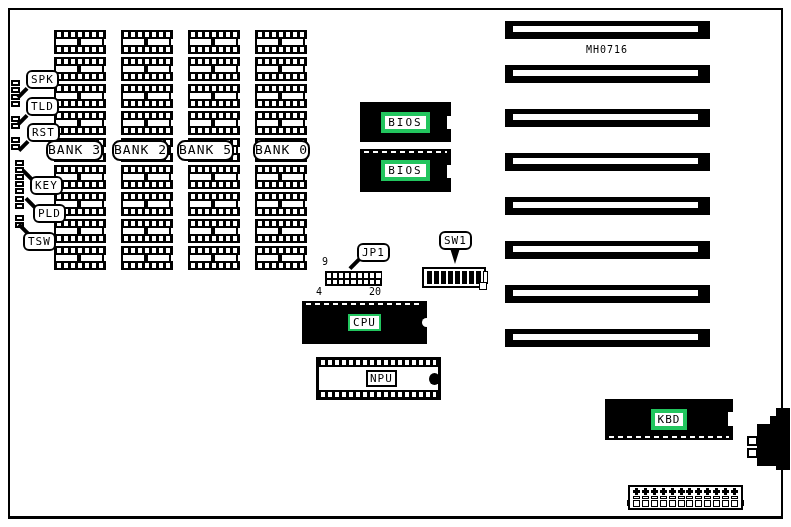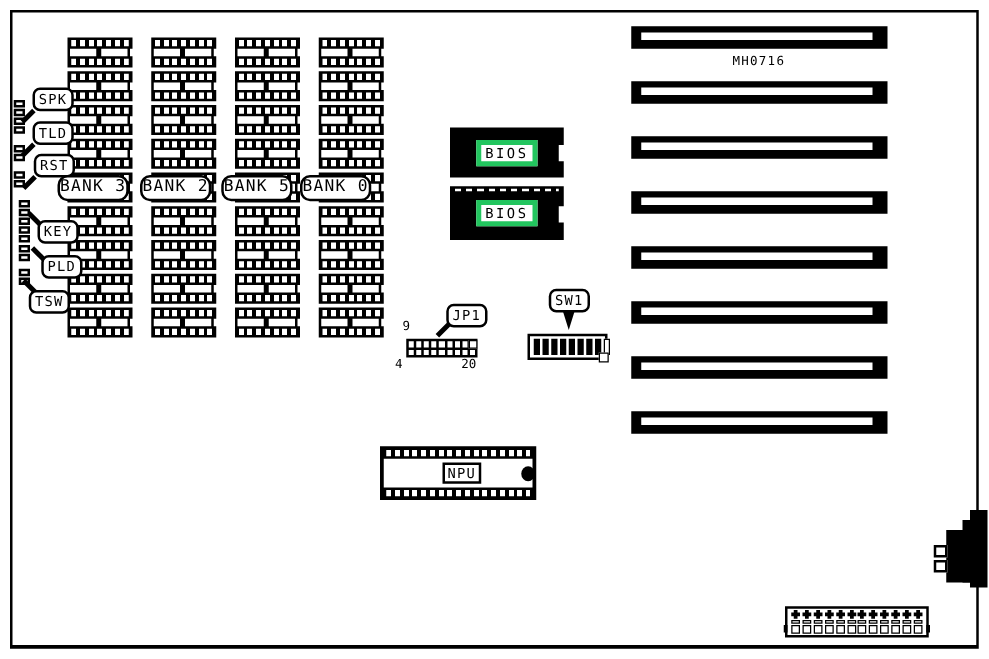--- a/index.html
+++ b/index.html
@@ -41,21 +41,21 @@
   
   .blackchip { position:absolute; background:#000; display:flex; align-items:center; justify-content:center; }
   .chip-label { position:relative; z-index:3; background:#fff; border:4px solid #22c55e; font-size:11px;
                 letter-spacing:2px; line-height:13px; padding:0 3px; }
   .dashes { position:absolute; left:4px; right:4px; height:2px;
             background:repeating-linear-gradient(90deg,#fff 0 5px,rgba(0,0,0,0) 5px 9px); }
   .notch-w { position:absolute; background:#fff; }
 
   
   .cpu-notch { position:absolute; right:-4px; top:17px; width:9px; height:9px; background:#fff; border-radius:50%; }
-  .npu { position:absolute; left:304px; top:357px; width:125px; height:43px; background:#000; }
+  .npu { position:absolute; left:316px; top:357px; width:125px; height:43px; background:#000; }
   .npu .inner { position:absolute; left:3px; right:3px; top:10px; bottom:10px; background:#fff; }
   .npu .pins { position:absolute; left:5px; right:5px; height:5px;
                background:repeating-linear-gradient(90deg,#fff 0 4px,#000 4px 7px); }
   .npu .pins.t { top:3px; } .npu .pins.b { bottom:3px; }
   .npu .lbl { position:absolute; left:50px; top:13px; z-index:3; background:#fff; border:2px solid #000;
               font-size:11px; letter-spacing:1px; line-height:13px; padding:0 2px; }
   .npu .nnotch { position:absolute; right:1px; top:16px; width:11px; height:12px; background:#000; border-radius:50%; z-index:2; }
 
   
   .slot { position:absolute; left:505px; width:205px; height:18px; background:#000; }
@@ -471,21 +471,21 @@
           <span></span>
         </div>
         <div class="pr b"></div>
         <div class="notch"></div>
       </div>
     </div>
 
   <div class="bank" style="left:46px">BANK 3</div>
   <div class="bank" style="left:112px">BANK 2</div>
   <div class="bank" style="left:177px">BANK 5</div>
-  <div class="bank" style="left:240px">BANK 0</div>
+  <div class="bank" style="left:253px">BANK 0</div>
 
   <div class="blackchip" style="left:360px;top:102px;width:91px;height:40px">
     <span class="chip-label">BIOS</span>
     <span class="notch-w" style="right:-1px;top:14px;width:5px;height:13px"></span>
   </div>
   <div class="blackchip" style="left:360px;top:149px;width:91px;height:43px">
     <span class="dashes" style="top:2px"></span>
     <span class="chip-label">BIOS</span>
     <span class="notch-w" style="right:-1px;top:16px;width:5px;height:13px"></span>
   </div>
@@ -525,20 +525,25 @@
       <div class="swbar"></div>
       <div class="swbar"></div>
       <div class="swbar"></div>
       <div class="swbar"></div>
       <div class="swbar"></div>
       <div class="swbar"></div>
       <div class="swbar"></div>
       <div class="swbar open"></div>
     </div>
 
+  <div class="blackchip" style="left:302px;top:301px;width:125px;height:43px">
+    <span class="dashes" style="top:2px"></span>
+    <span class="chip-label" style="border-width:2px;letter-spacing:1px">CPU</span>
+    <span class="cpu-notch"></span>
+  </div>
 
   <div class="npu">
     <div class="pins t"></div>
     <div class="inner"></div>
     <div class="nnotch"></div>
     <div class="lbl">NPU</div>
     <div class="pins b"></div>
   </div>
 
   <div id="slots">
@@ -562,20 +567,25 @@
       </div>
       <div class="slot" style="top: 285px;">
         <div class="in"></div>
       </div>
       <div class="slot" style="top: 329px;">
         <div class="in"></div>
       </div>
     </div>
   <div class="model">MH0716</div>
 
+  <div class="blackchip" style="left:605px;top:399px;width:128px;height:41px">
+    <span class="chip-label" style="letter-spacing:1px">KBD</span>
+    <span class="dashes" style="bottom:2px"></span>
+    <span class="notch-w" style="right:-1px;top:13px;width:6px;height:14px"></span>
+  </div>
 
   <div>
     <div class="din" style="left:776px;top:408px;width:14px;height:62px"></div>
     <div class="din" style="left:770px;top:416px;width:12px;height:50px"></div>
     <div class="din" style="left:757px;top:424px;width:22px;height:42px"></div>
     <div class="din-box" style="left:747px;top:436px"></div>
     <div class="din-box" style="left:747px;top:448px"></div>
   </div>
 
   <div class="power">

